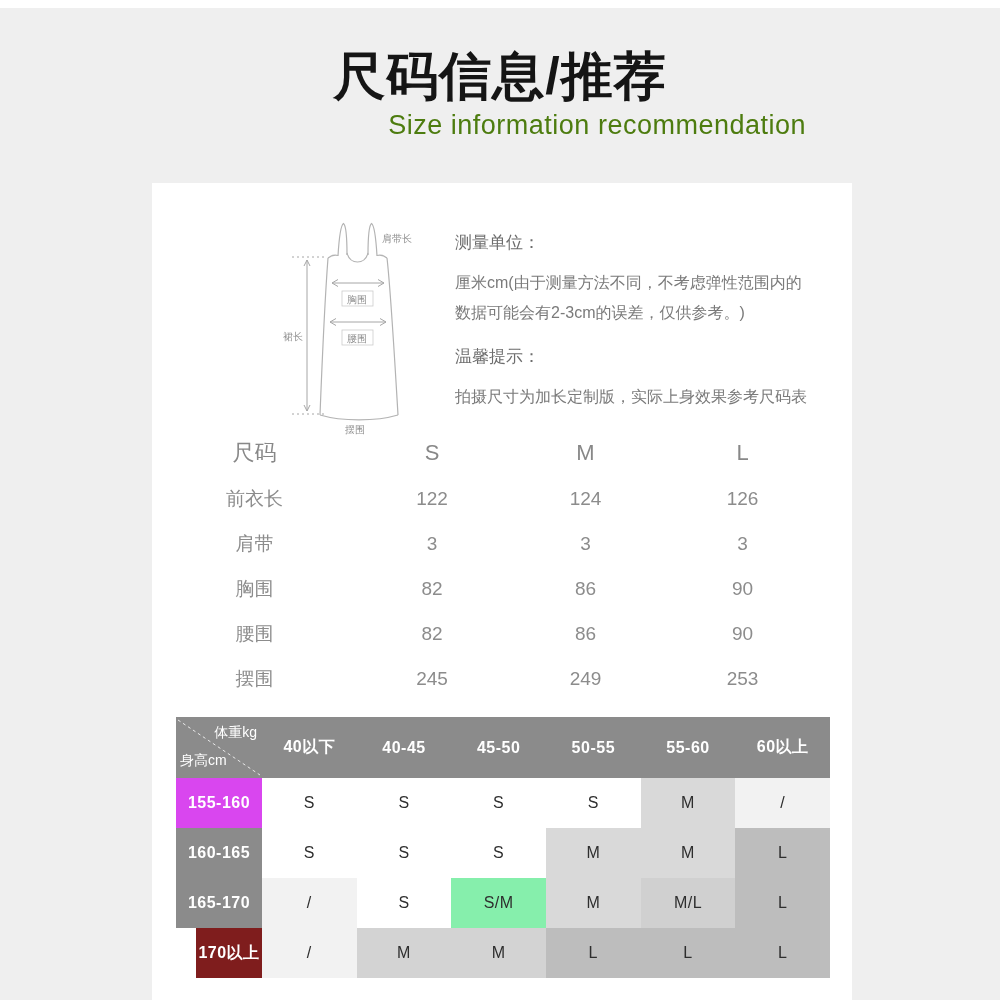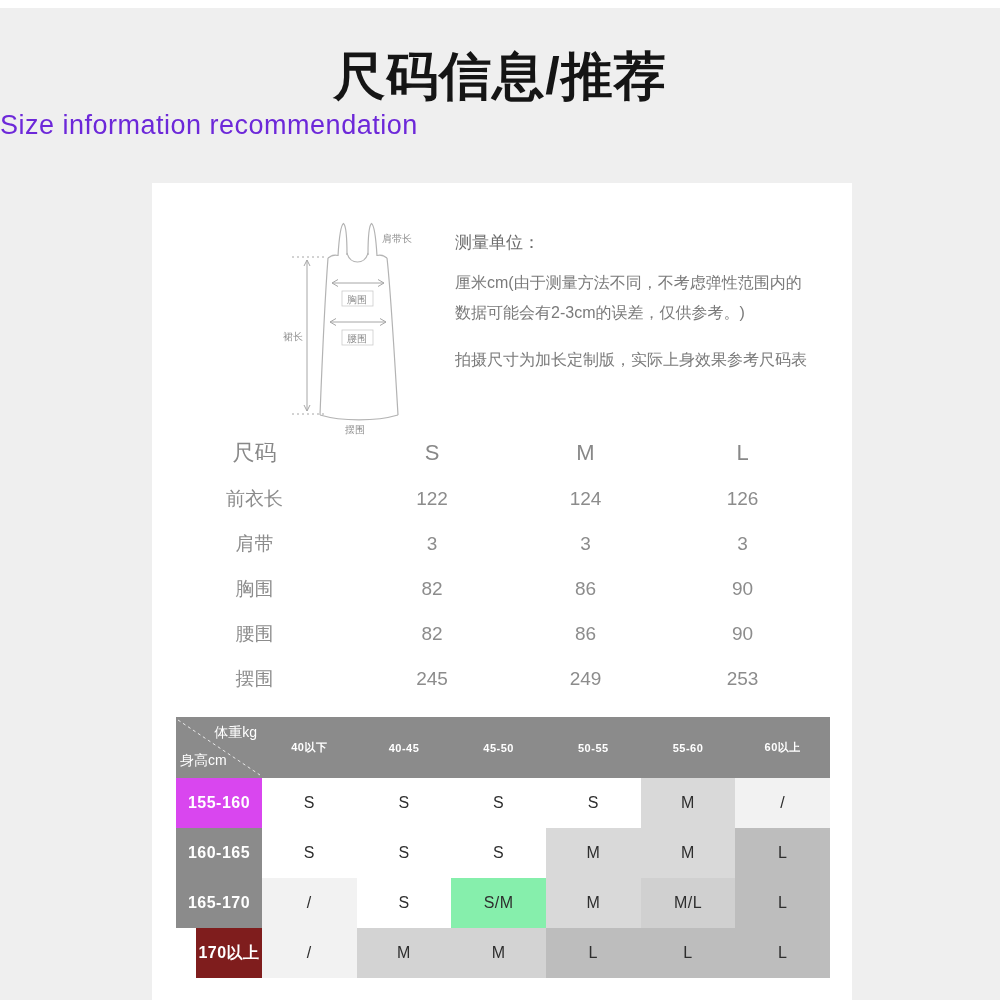--- a/index.html
+++ b/index.html
@@ -3,22 +3,22 @@
 <meta charset="utf-8">
 <style>
   * { margin:0; padding:0; box-sizing:border-box; }
   html,body { width:1000px; height:1000px; }
   body { background:#efefef; font-family:"Liberation Sans","DejaVu Sans",sans-serif; overflow:hidden; }
   .canvas { position:relative; width:1000px; height:1000px; }
   .top-strip { position:absolute; left:0; top:0; width:1000px; height:8px; background:#ffffff; }
 
   .page-title { position:absolute; left:0; top:42px; width:1000px; text-align:center;
     font-size:52px; font-weight:800; color:#151515; letter-spacing:1px; }
-  .page-subtitle { position:absolute; left:0; top:110px; width:806px; text-align:left;
-    font-size:27px; font-weight:500; color:#6d28d9; letter-spacing:0.5px; }
+  .page-subtitle { position:absolute; left:0; top:110px; width:806px; text-align:right;
+    font-size:27px; font-weight:500; color:#4d7c0f; letter-spacing:0.5px; }
 
   .panel { position:absolute; left:152px; top:183px; width:700px; height:817px; background:#ffffff; }
 
   
   .dress-svg { position:absolute; left:280px; top:212px; width:150px; height:230px; }
 
   
   .notes { position:absolute; left:455px; top:231px; width:395px; color:#777; }
   .notes .n-title { font-size:17px; color:#6d6d6d; margin-bottom:14px; }
   .notes .n-line { font-size:16px; color:#7a7a7a; line-height:30px; }
@@ -32,21 +32,21 @@
   .st-header .st-cell { font-size:22px; color:#888888; }
 
   
   .mx { position:absolute; left:167px; top:717px; width:663px; font-size:16px;padding-left:9px; }
   .mx-grid-h { display:grid; grid-template-columns:86px repeat(6,1fr); height:61px; }
   .mx-grid-r { display:grid; grid-template-columns:86px repeat(6,1fr); height:50px; }
   .mx-corner { position:relative; height:61px; }
   .mx-corner .c-top { position:absolute; top:7px; right:5px; color:#fff; font-size:14px; }
   .mx-corner .c-bottom { position:absolute; bottom:8px; left:4px; color:#fff; font-size:14px; }
   .mx-colhead { display:flex; align-items:center; justify-content:center;
-    color:#ffffff; font-size:11px; font-weight:700; letter-spacing:0.5px; }
+    color:#ffffff; font-size:16px; font-weight:700; letter-spacing:0.5px; }
   .mx-rowlabel { display:flex; align-items:center; justify-content:center;
     color:#ffffff; font-size:16px; font-weight:600; letter-spacing:0.5px; }
   .mx-cell { display:flex; align-items:center; justify-content:center;
     color:#2e2e2e; font-weight:500; letter-spacing:0.5px; }
 </style>
 </head>
 <body>
 
 <div class="canvas">
   <div class="top-strip"></div>
@@ -89,20 +89,21 @@
       <text x="3" y="128">裙长</text>
       <text x="65" y="221">摆围</text>
     </g>
   </svg>
 
   <div class="notes">
     <div class="n-title">测量单位：</div>
     <div class="n-line">厘米cm(由于测量方法不同，不考虑弹性范围内的</div>
     <div class="n-line">数据可能会有2-3cm的误差，仅供参考。)</div>
     <div class="n-gap"></div>
+    <div class="n-title">温馨提示：</div>
     <div class="n-line">拍摄尺寸为加长定制版，实际上身效果参考尺码表</div>
   </div>
 
   <div class="size-table">
     <div class="st-row st-header">
       <div class="st-cell">尺码</div>
       <div class="st-cell">S</div>
       <div class="st-cell">M</div>
       <div class="st-cell">L</div>
     </div>

